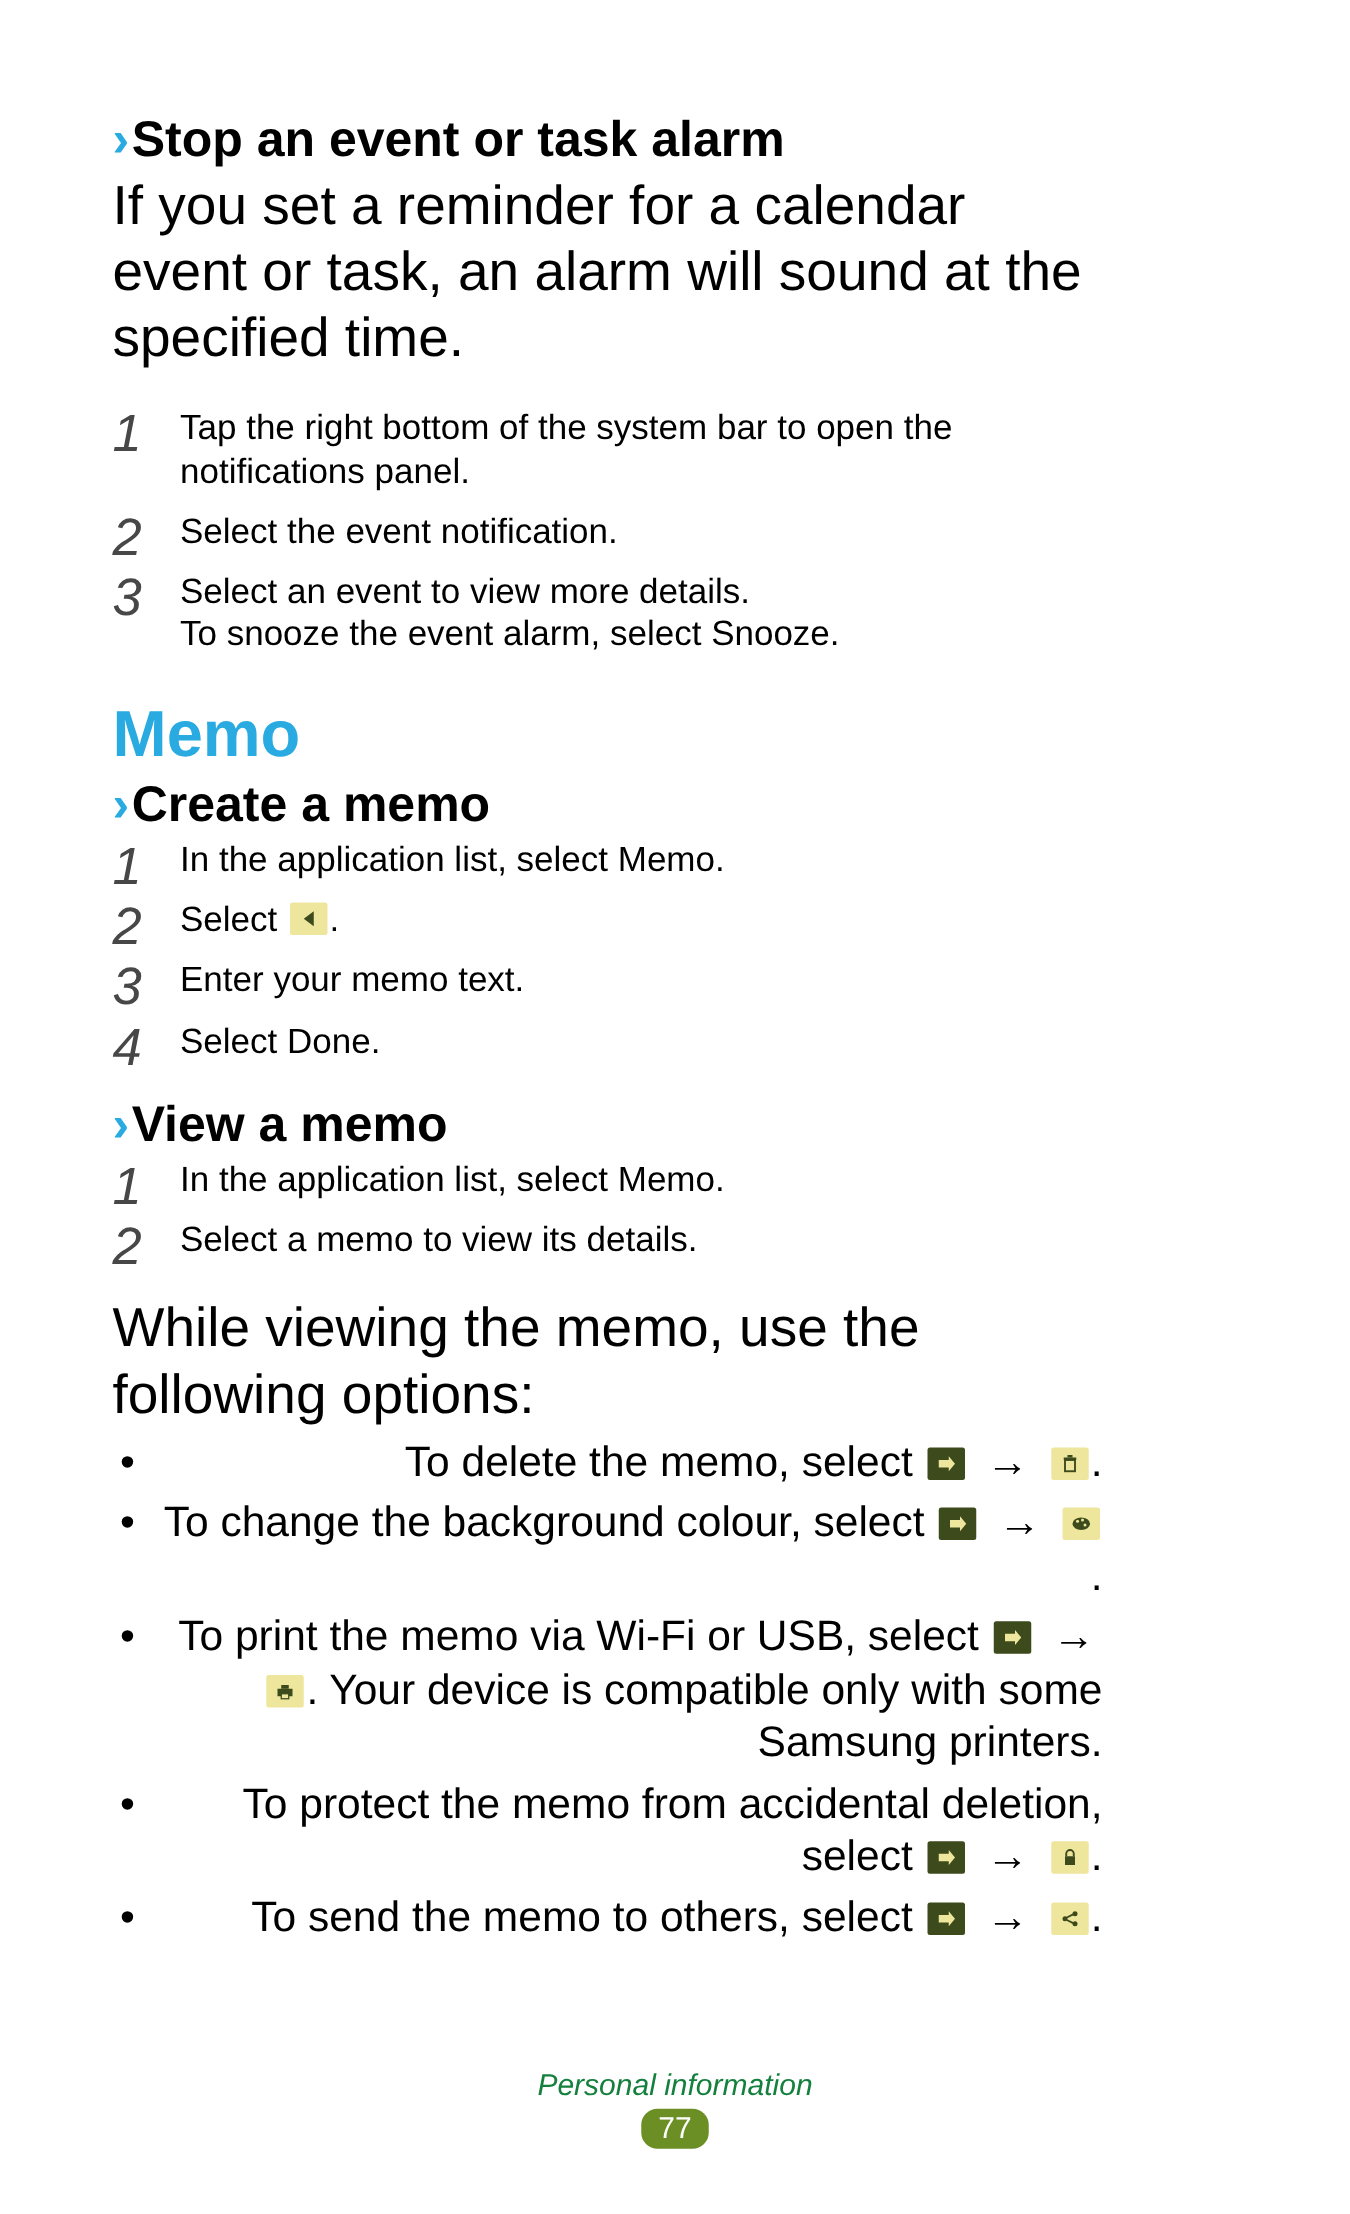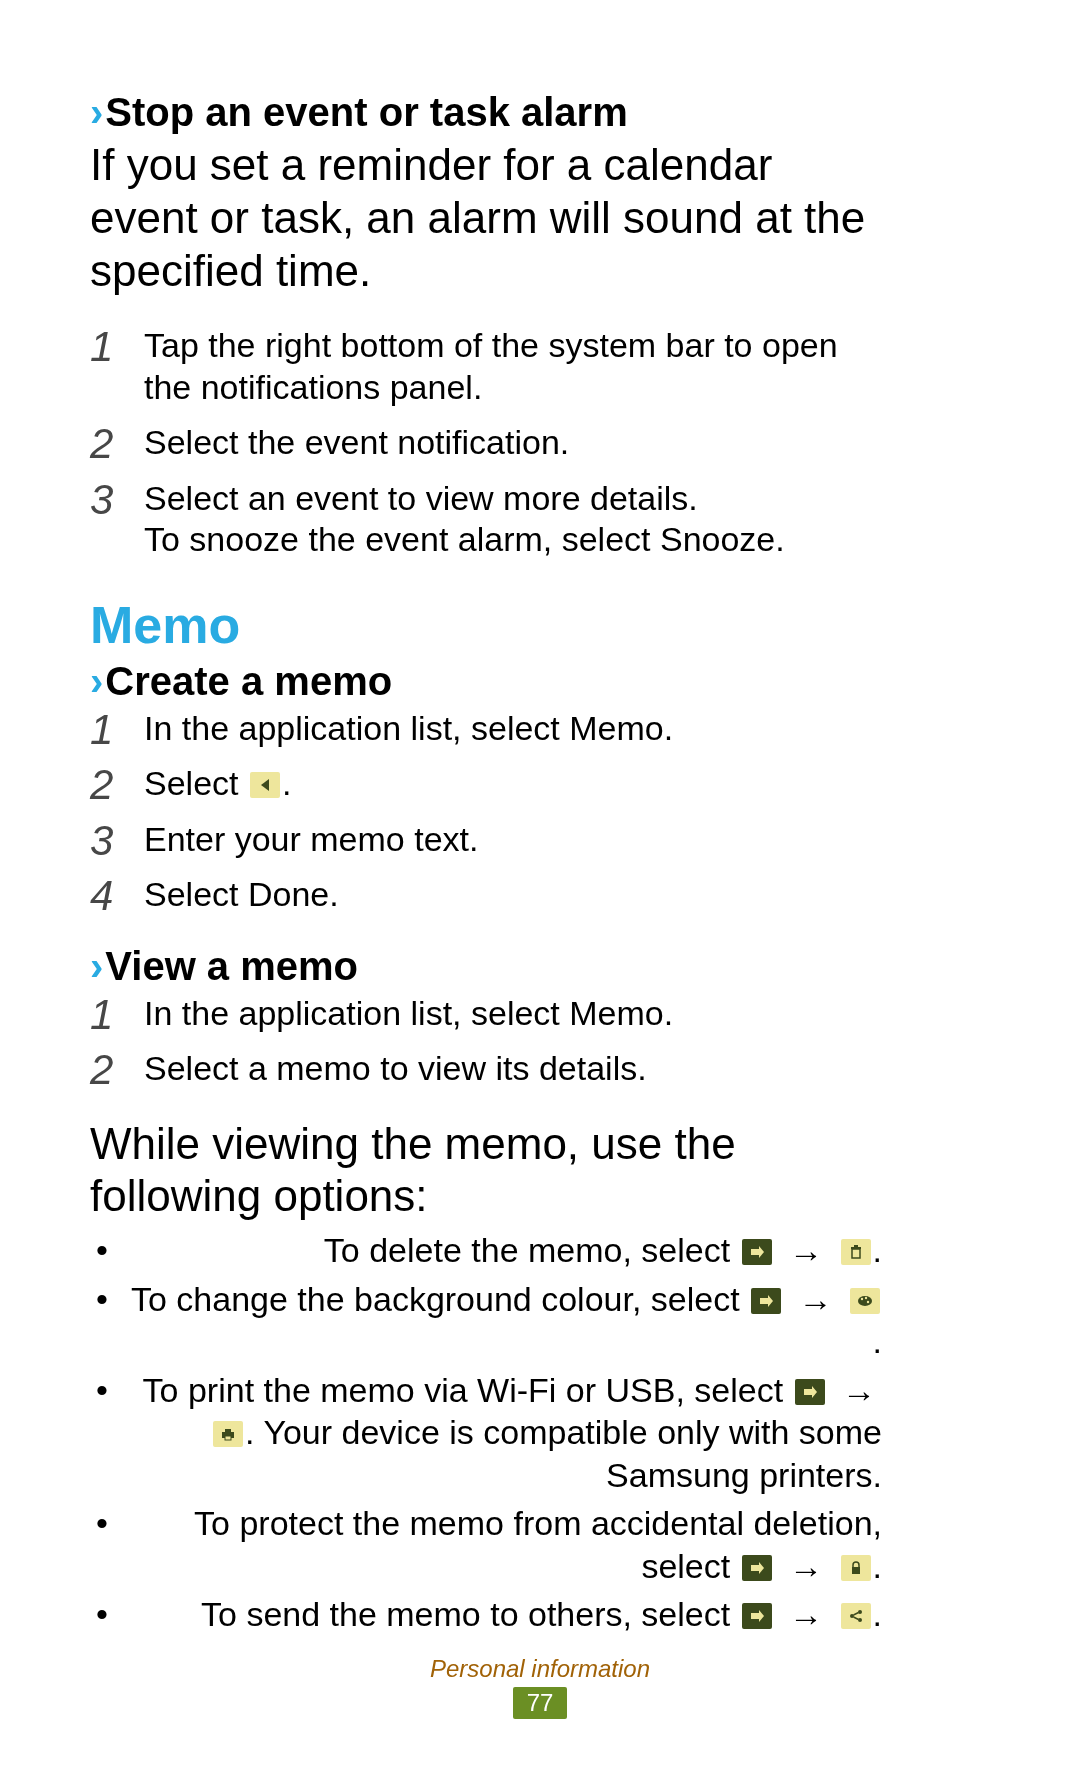--- a/index.html
+++ b/index.html
@@ -44,21 +44,21 @@
   ol.steps {
     list-style: none;
     padding: 0;
     margin: 0 0 28px 0;
     counter-reset: step;
   }
   ol.steps > li {
     counter-increment: step;
     position: relative;
     padding-left: 54px;
-    font-size: 34px;
+    font-size: 28px;
     line-height: 1.22;
     margin-bottom: 14px;
   }
   ol.steps > li::before {
     content: counter(step);
     position: absolute;
     left: 0;
     top: -4px;
     font-style: italic;
     font-family: "Segoe UI", Arial, sans-serif;
@@ -116,31 +116,31 @@
   }
   .footer {
     position: absolute;
     bottom: 52px;
     left: 0;
     width: 1080px;
     text-align: center;
   }
   .footer-title {
     font-style: italic;
-    color: #a16207;
+    color: #15803d;
     font-size: 24px;
     margin-bottom: 4px;
   }
   .page-num {
     display: inline-block;
     background: #6b8f24;
     color: #fff;
     font-size: 24px;
     padding: 2px 14px;
-    border-radius: 2px;
+    border-radius: 13px;
   }
 </style>
 </head>
 <body>
 
 <div class="page">
 
   <p class="sub-heading">
     <span class="chevron">›</span><span>Stop an event or task alarm</span>
   </p>

